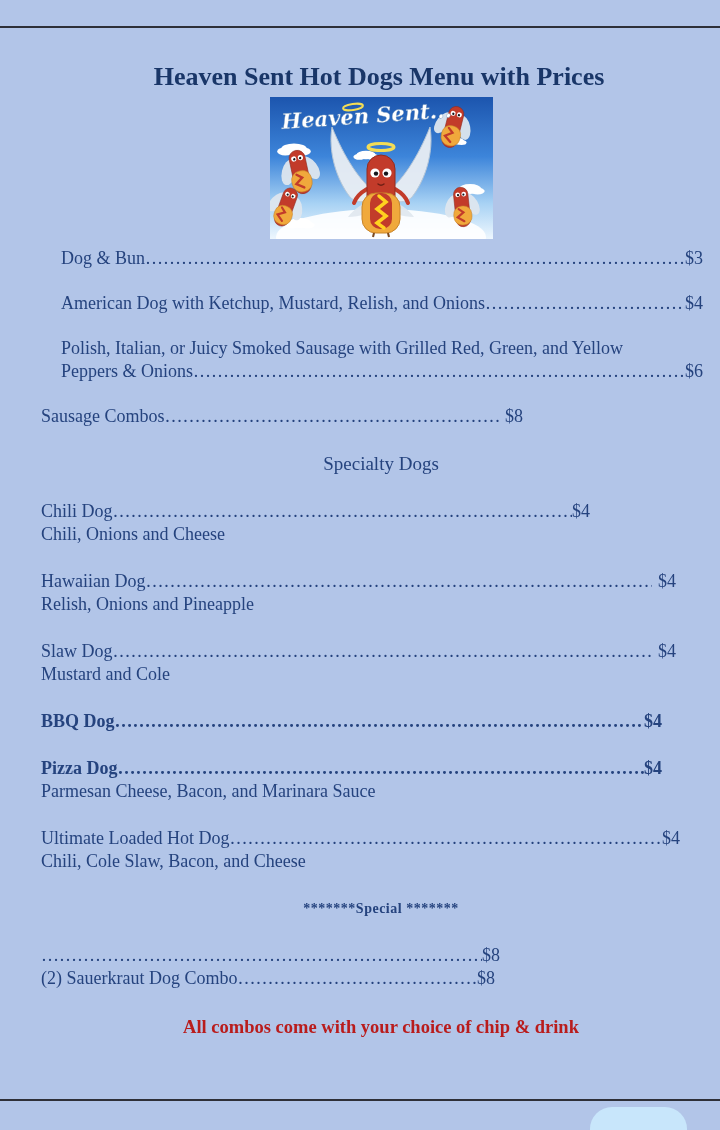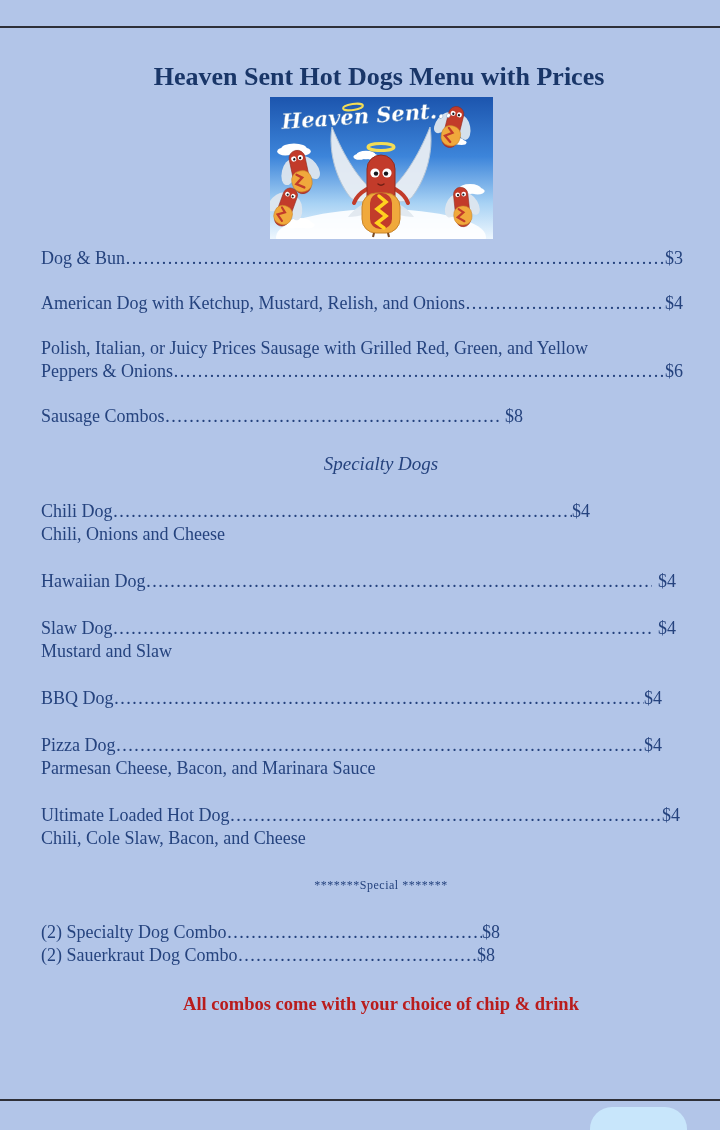--- a/index.html
+++ b/index.html
@@ -38,39 +38,38 @@
     font-size: 18px; line-height: 23px;
     white-space: nowrap;
   }
   .row .nm { flex: 0 0 auto; }
   .row .dots { flex: 1 1 auto; overflow: hidden; white-space: nowrap; }
   .row .price { flex: 0 0 auto; }
   .price.sp { padding-left: 6px; }
   .plain { font-size: 18px; line-height: 23px; white-space: nowrap; }
   .desc { font-size: 18px; line-height: 23px; white-space: nowrap; }
   .first { margin-top: 8px; }
-  .gap { margin-bottom: 22px; }
+  .gap { margin-bottom: 22px; margin-left: 20px; }
   .pair { margin-bottom: 24px; }
   .w482 { width: 482px; }
   .w549 { width: 549px; }
   .w635 { width: 635px; }
-  .w621 { width: 621px; }
+  .w621 { width: 621px; font-weight: bold; }
   .w639 { width: 639px; }
   .w459 { width: 459px; }
   .w454 { width: 454px; font-family: Liberation Serif, serif; }
   .centered { text-align: center; padding-left: 38px; }
   .specialty-head {
     margin: 24px 0 24px 0;
     font-size: 19px; line-height: 24px;
-    font-style: italic;
   }
   .special-head {
     margin: 22px 0 24px 0;
-    font-size: 12px; line-height: 23px;
-    font-weight: normal;
+    font-size: 14px; line-height: 23px;
+    font-weight: bold;
     letter-spacing: 0.5px;
   }
   .footer-note {
     margin-top: 25px;
     font-size: 18.5px; line-height: 24px;
     font-weight: bold;
     color: #b91c1c;
   }
 </style>
 </head>
@@ -160,21 +159,21 @@
       <span class="price">$3</span>
     </div>
 
     <div class="row gap">
       <span class="nm">American Dog with Ketchup, Mustard, Relish, and Onions</span>
       <span class="dots">………………………………………………………………………………………………………………………………………………</span>
       <span class="price">$4</span>
     </div>
 
     <div class="gap">
-      <div class="plain">Polish, Italian, or Juicy Prices Sausage with Grilled Red, Green, and Yellow</div>
+      <div class="plain">Polish, Italian, or Juicy Smoked Sausage with Grilled Red, Green, and Yellow</div>
       <div class="row">
         <span class="nm">Peppers &amp; Onions</span>
         <span class="dots">………………………………………………………………………………………………………………………………………………</span>
         <span class="price">$6</span>
       </div>
     </div>
 
     <div class="row w482">
       <span class="nm">Sausage Combos</span>
       <span class="dots">………………………………………………………………………………………………………………………………………………</span>
@@ -191,29 +190,30 @@
       </div>
       <div class="desc">Chili, Onions and Cheese</div>
     </div>
 
     <div class="pair">
       <div class="row w635">
         <span class="nm">Hawaiian Dog</span>
         <span class="dots">………………………………………………………………………………………………………………………………………………</span>
         <span class="price sp">$4</span>
       </div>
+      <div class="desc">Relish, Onions and Pineapple</div>
     </div>
 
     <div class="pair">
       <div class="row w635">
         <span class="nm">Slaw Dog</span>
         <span class="dots">………………………………………………………………………………………………………………………………………………</span>
         <span class="price sp">$4</span>
       </div>
-      <div class="desc">Mustard and Slaw</div>
+      <div class="desc">Mustard and Cole</div>
     </div>
 
     <div class="pair">
       <div class="row w621">
         <span class="nm">BBQ Dog</span>
         <span class="dots">………………………………………………………………………………………………………………………………………………</span>
         <span class="price">$4</span>
       </div>
     </div>
 
@@ -231,21 +231,20 @@
         <span class="nm">Ultimate Loaded Hot Dog</span>
         <span class="dots">………………………………………………………………………………………………………………………………………………</span>
         <span class="price">$4</span>
       </div>
       <div class="desc">Chili, Cole Slaw, Bacon, and Cheese</div>
     </div>
 
     <div class="special-head centered">*******Special *******</div>
 
     <div class="row w459">
-      <span class="nm">(2) Specialty Dog Combo</span>
       <span class="dots">………………………………………………………………………………………………………………………………………………</span>
       <span class="price">$8</span>
     </div>
 
     <div class="row w454">
       <span class="nm">(2) Sauerkraut Dog Combo</span>
       <span class="dots">………………………………………………………………………………………………………………………………………………</span>
       <span class="price">$8</span>
     </div>
 

